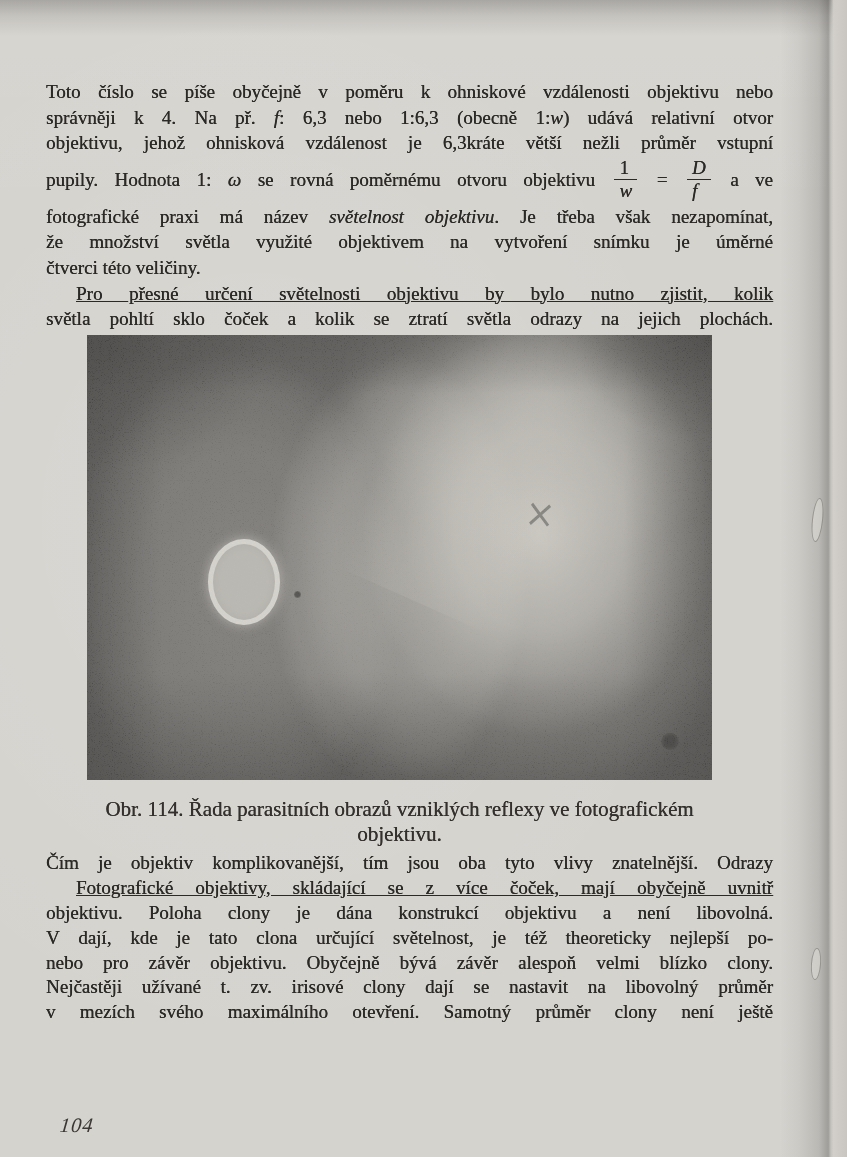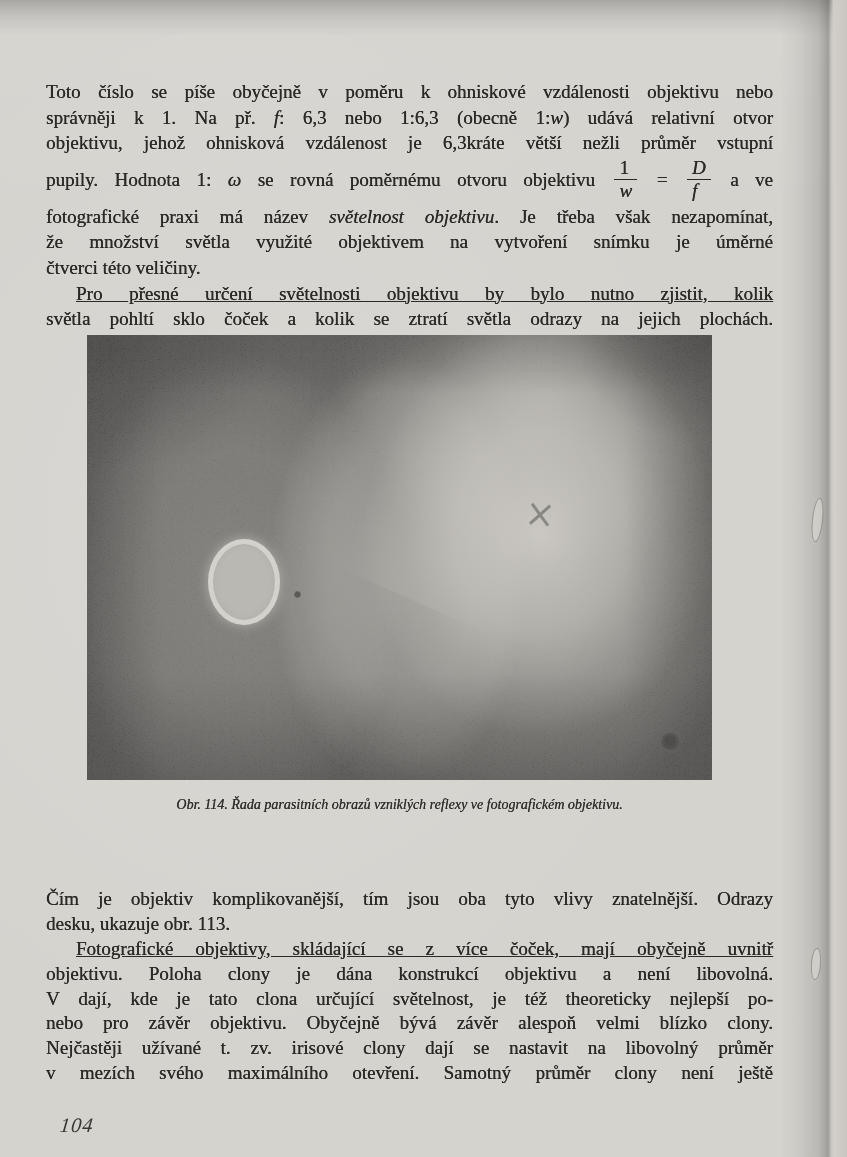--- a/index.html
+++ b/index.html
@@ -39,41 +39,41 @@
   .thread.t1{right:24px;top:498px;width:9px;height:42px;transform:rotate(6deg);}
   .thread.t2{right:26px;top:948px;width:8px;height:30px;transform:rotate(4deg);}
 
   
   .text-block{
     position:absolute;left:46px;width:727px;
     font-size:19px;
     text-shadow:0.25px 0 0 currentColor;
   }
   #text-top{top:79px;}
-  #text-bottom{top:851px;margin-top:36px;}
+  #text-bottom{top:851px;}
   .tline{
     height:25.6px;line-height:25.6px;
     text-align:justify;text-align-last:justify;
     white-space:normal;
   }
   #text-bottom .tline{height:24.9px;line-height:24.9px;}
   .tline.lastline{text-align-last:left;}
   .tline.ind{text-indent:30px;text-decoration:underline;}
   .tline.fline{height:48px;line-height:48px;}
   .it{font-style:italic;}
   .frac{
     display:inline-block;vertical-align:middle;text-align:center;
     line-height:1.05;margin:0 3px;position:relative;top:-2px;
   }
   .frac .fnum{display:block;border-bottom:1.6px solid #2c2a27;padding:0 5px 1px;}
   .frac .fden{display:block;padding:1px 5px 0;}
 
   .caption{
     position:absolute;left:87px;top:797px;width:625px;
-    text-align:center;font-style:italic;font-size:14px;color:#33302d;
+    text-align:center;font-size:21px;color:#33302d;
     text-shadow:0.2px 0 0 currentColor;
   }
   .page-number{
     position:absolute;left:60px;top:1114px;
     font-size:20.5px;font-style:italic;color:#3a3734;
     transform:skewX(-6deg);letter-spacing:1px;
   }
 
   
   .fig{
@@ -133,21 +133,21 @@
 
 <div class="paper-sheen"></div>
 <div class="top-shade"></div>
 <div class="edge-zone"></div>
 <div class="thread t1"></div>
 <div class="thread t2"></div>
 
 <div id="text-top" class="text-block">
     <div>
       <div class="tline"><span>Toto číslo se píše obyčejně v poměru k ohniskové vzdálenosti objektivu nebo</span></div>
-      <div class="tline"><span>správněji k 1. Na př. </span><span class="it">f</span><span>: 6,3 nebo 1:6,3 (obecně 1:</span><span class="it">w</span><span>) udává relativní otvor</span></div>
+      <div class="tline"><span>správněji k 4. Na př. </span><span class="it">f</span><span>: 6,3 nebo 1:6,3 (obecně 1:</span><span class="it">w</span><span>) udává relativní otvor</span></div>
       <div class="tline"><span>objektivu, jehož ohnisková vzdálenost je 6,3kráte větší nežli průměr vstupní</span></div>
       <div class="tline fline"><span>pupily. Hodnota 1: </span><span class="it">ω</span><span> se rovná poměrnému otvoru objektivu </span><span class="frac"><span class="fnum">1</span><span class="fden it">w</span></span><span> = </span><span class="frac"><span class="fnum it">D</span><span class="fden it">f</span></span><span> a ve</span></div>
       <div class="tline"><span>fotografické praxi má název </span><span class="it">světelnost objektivu</span><span>. Je třeba však nezapomínat,</span></div>
       <div class="tline"><span>že množství světla využité objektivem na vytvoření snímku je úměrné</span></div>
       <div class="tline lastline"><span>čtverci této veličiny.</span></div>
     </div>
     <div>
       <div class="tline ind"><span>Pro přesné určení světelnosti objektivu by bylo nutno zjistit, kolik</span></div>
       <div class="tline"><span>světla pohltí sklo čoček a kolik se ztratí světla odrazy na jejich plochách.</span></div>
     </div>
@@ -167,21 +167,20 @@
     </filter>
     <rect width="625" height="445" filter="url(#grainF)" opacity="0.30"></rect>
   </svg>
 </div>
 
 <div class="caption">Obr. 114. Řada parasitních obrazů vzniklých reflexy ve fotografickém objektivu.</div>
 
 <div id="text-bottom" class="text-block">
     <div>
       <div class="tline"><span>Čím je objektiv komplikovanější, tím jsou oba tyto vlivy znatelnější. Odrazy</span></div>
-      <div class="tline lastline"><span>desku, ukazuje obr. 113.</span></div>
     </div>
     <div>
       <div class="tline ind"><span>Fotografické objektivy, skládající se z více čoček, mají obyčejně uvnitř</span></div>
       <div class="tline"><span>objektivu. Poloha clony je dána konstrukcí objektivu a není libovolná.</span></div>
       <div class="tline"><span>V dají, kde je tato clona určující světelnost, je též theoreticky nejlepší po-</span></div>
       <div class="tline"><span>nebo pro závěr objektivu. Obyčejně bývá závěr alespoň velmi blízko clony.</span></div>
       <div class="tline"><span>Nejčastěji užívané t. zv. irisové clony dají se nastavit na libovolný průměr</span></div>
       <div class="tline"><span>v mezích svého maximálního otevření. Samotný průměr clony není ještě</span></div>
     </div>
   </div>

